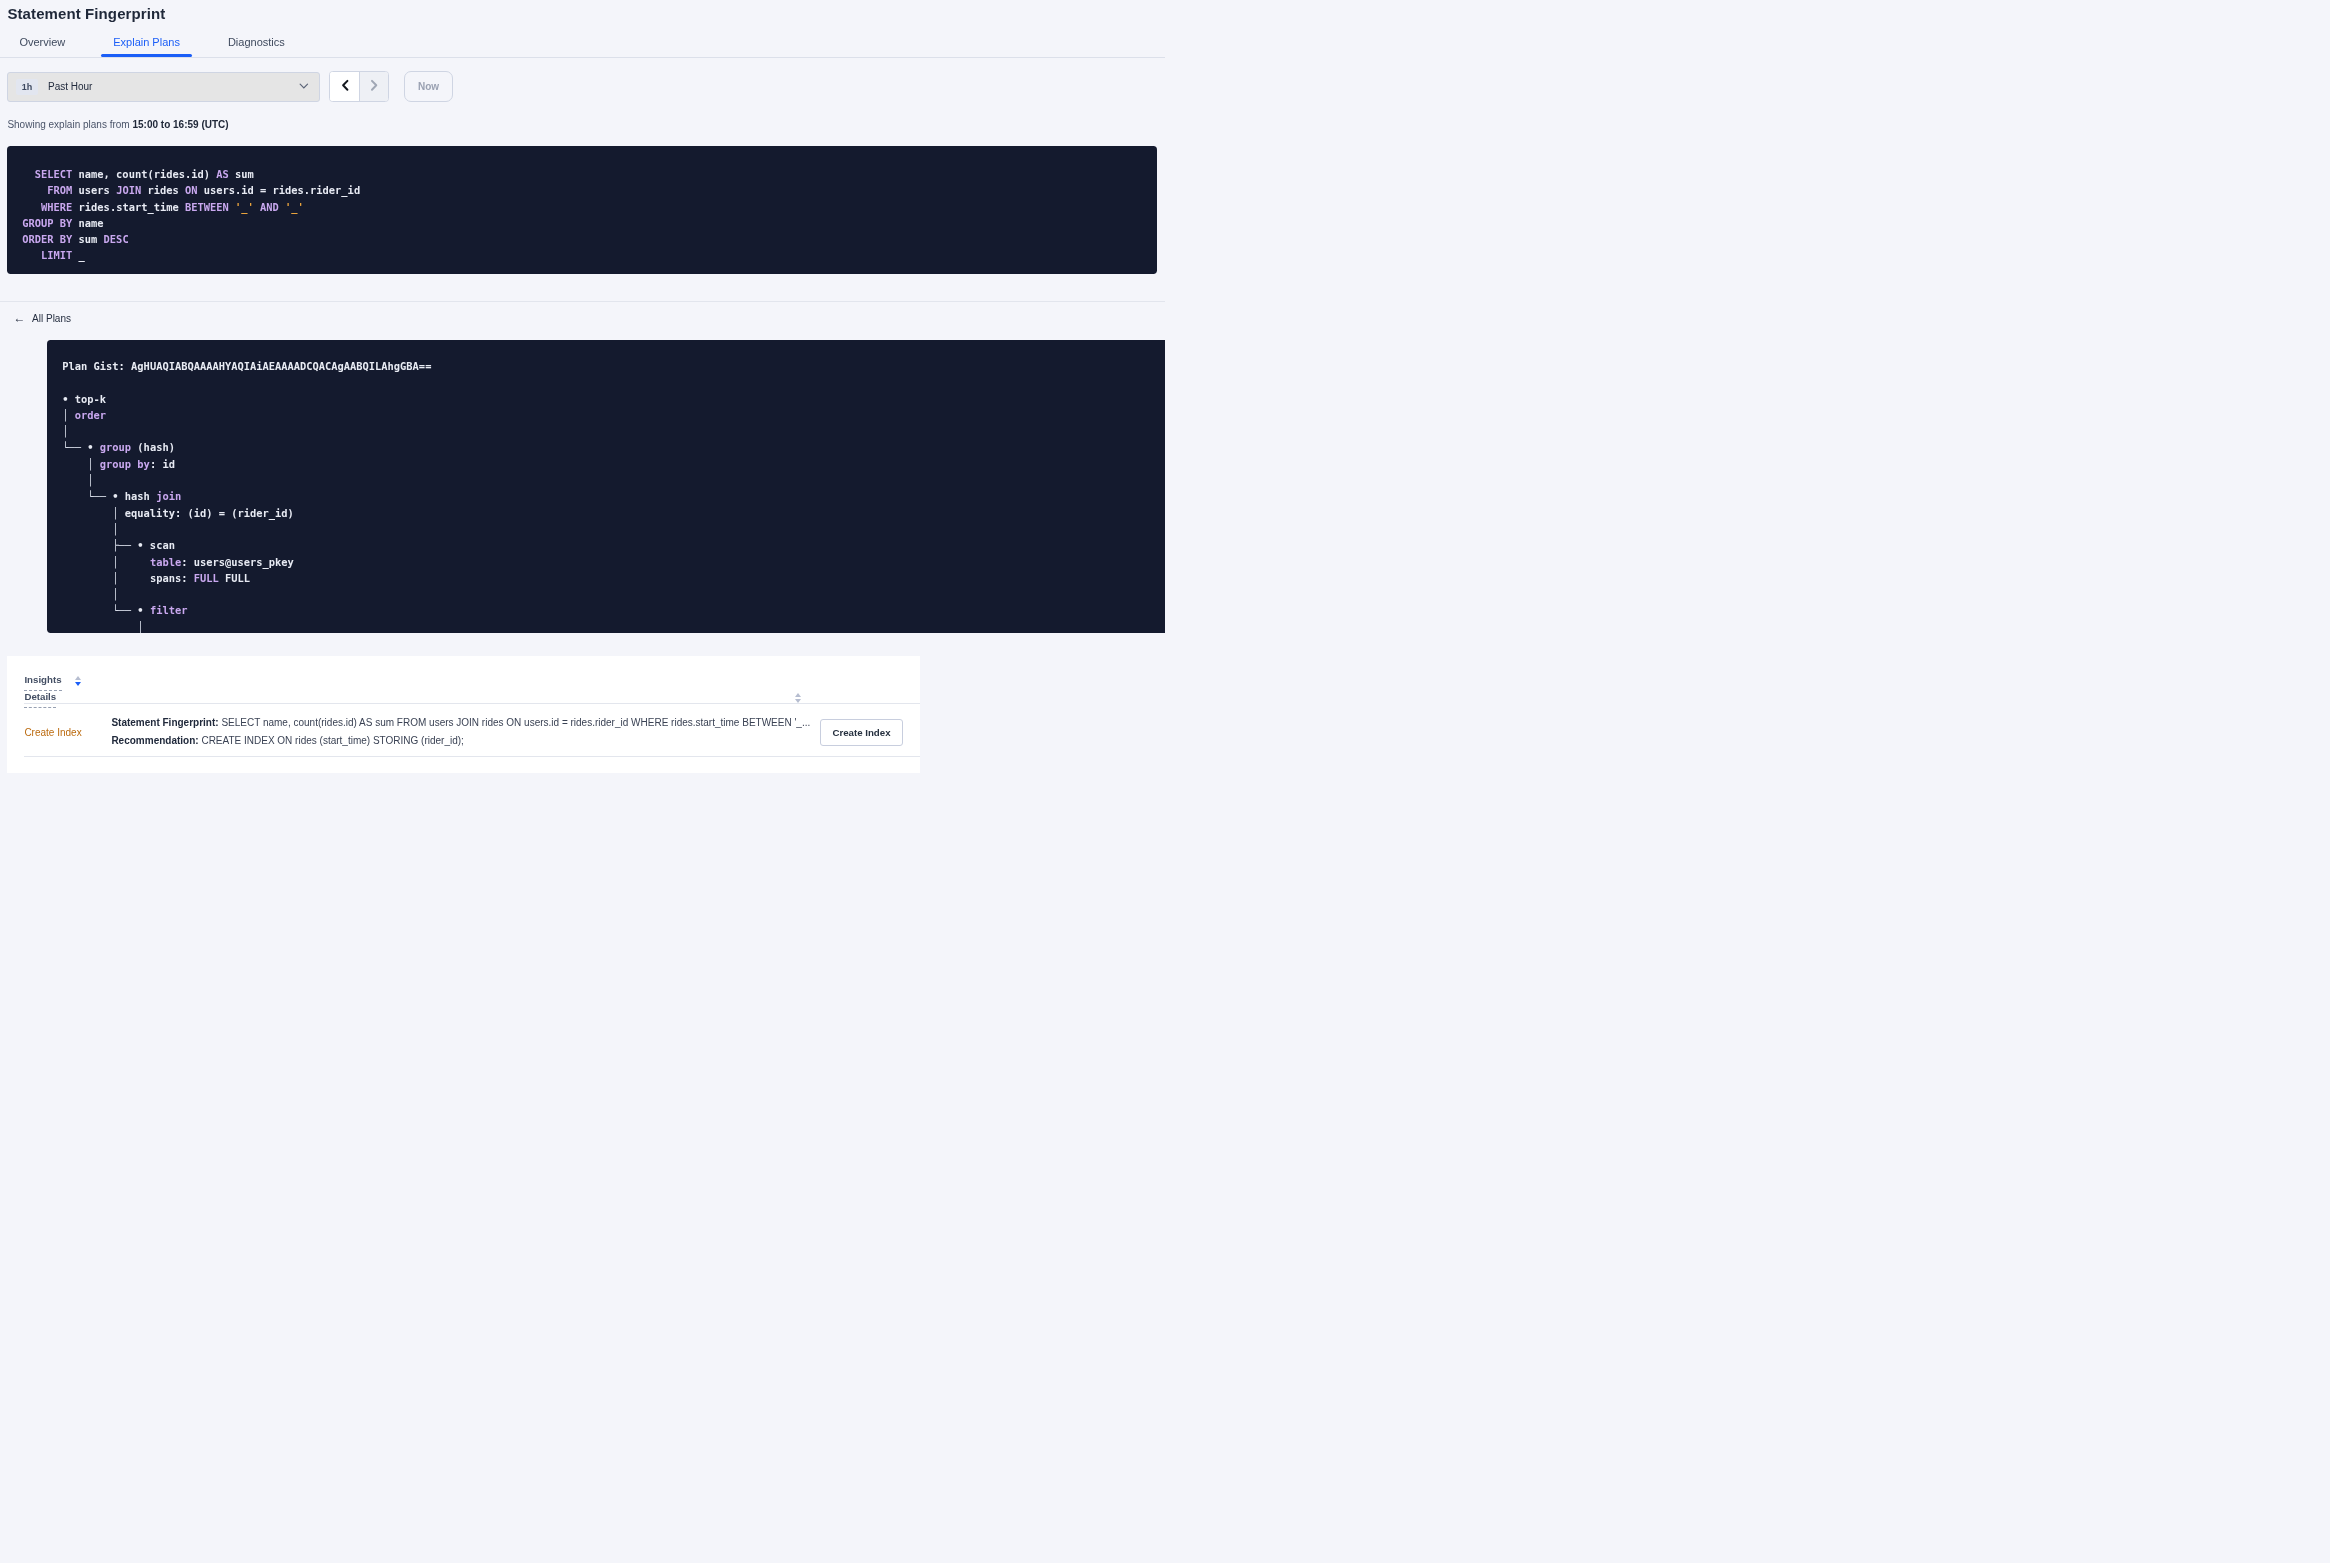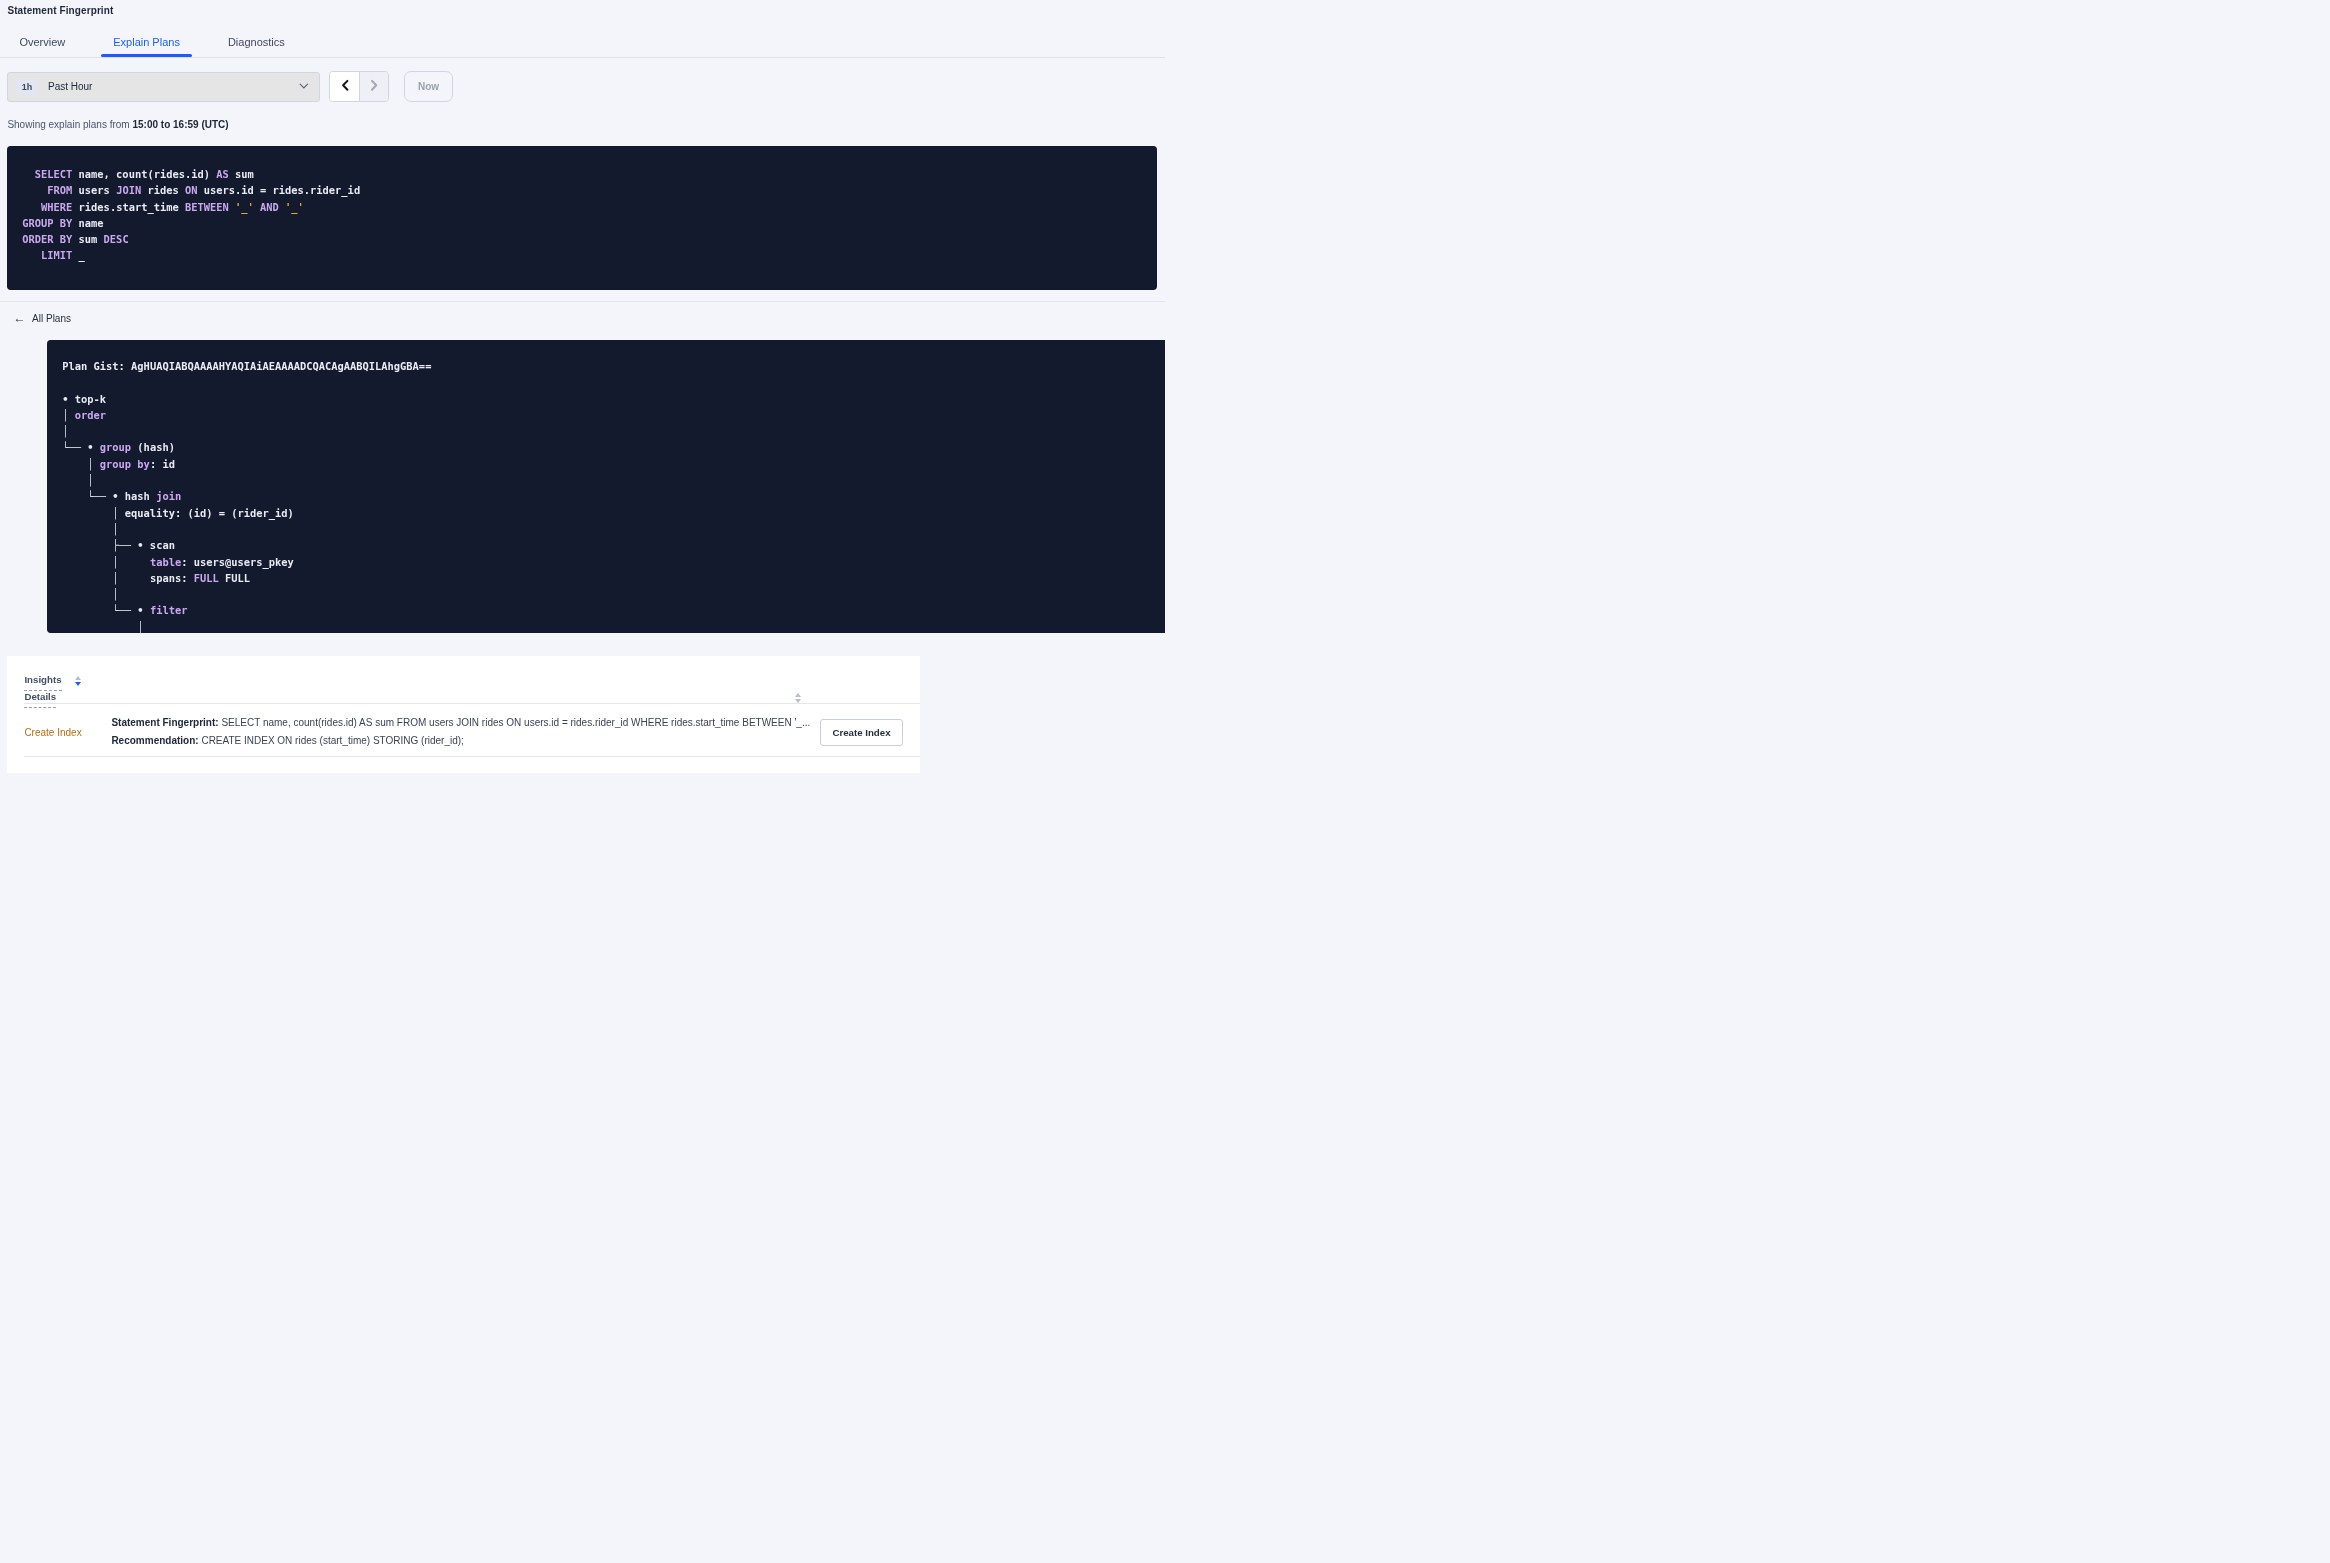--- a/index.html
+++ b/index.html
@@ -7,21 +7,21 @@
   body {
     position:relative;
     background:#f4f5fa;
     font-family:"Liberation Sans", sans-serif;
     color:#20293c;
     overflow:hidden;
   }
   
   .page-title {
     position:absolute; top:5.2px; left:7.4px;
-    font-size:10px; font-weight:700; color:#1f2839; letter-spacing:0.1px;
+    font-size:15px; font-weight:700; color:#1f2839; letter-spacing:0.1px;
   }
   
   .tabs {
     position:absolute; top:31px; left:0; right:0; height:27px;
     border-bottom:0.7px solid #dce0ea;
     display:flex; align-items:flex-start; padding-left:7.4px;
   }
   .tab {
     position:relative; padding:4.5px 12px 9px; margin-right:24px;
     font-size:11px; font-weight:500; color:#3f4a5e; cursor:pointer;
@@ -61,21 +61,21 @@
   }
   
   .showing { position:absolute; top:119px; left:7.4px; font-size:10px; color:#4a5469; }
   .showing b { color:#202839; font-weight:700; }
   
   .code-block {
     position:absolute; left:6.7px; width:1150px; background:#141a2e; border-radius:3.7px;
     font-family:"DejaVu Sans Mono", monospace; font-size:10.4px; font-weight:600;
     line-height:16.3px; overflow:hidden;
   }
-  .sql-block { top:146px; height:144px; padding:20px 7.4px 0 15.6px; }
+  .sql-block { top:146px; height:128px; padding:20px 7.4px 0 15.6px; }
   .plan-block { top:340px; height:293px; padding:18px 7.4px 0 15.6px;margin-left:40px; }
   .cl { white-space:pre; min-height:16.3px; }
   .tk-k { color:#c9a8ef; }
   .tk-t { color:#e7eaf3; }
   .tk-s { color:#e8a33d; }
   .tk-l { color:#d5dae6; }
   .gist-line { white-space:pre; color:#e9ecf4; font-weight:700; }
   
   .full-divider { position:absolute; top:301px; left:0; right:0; height:0.7px; background:#e2e5ed; }
   .all-plans {

